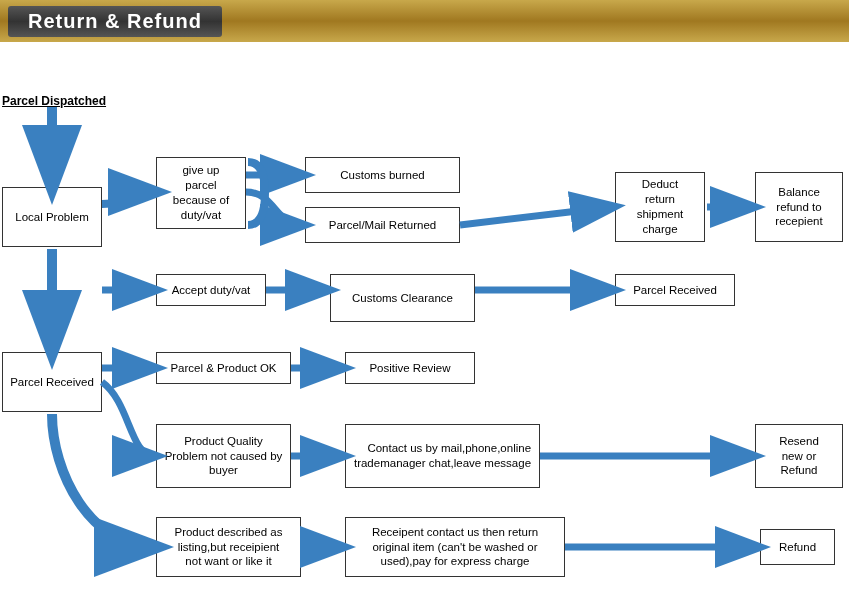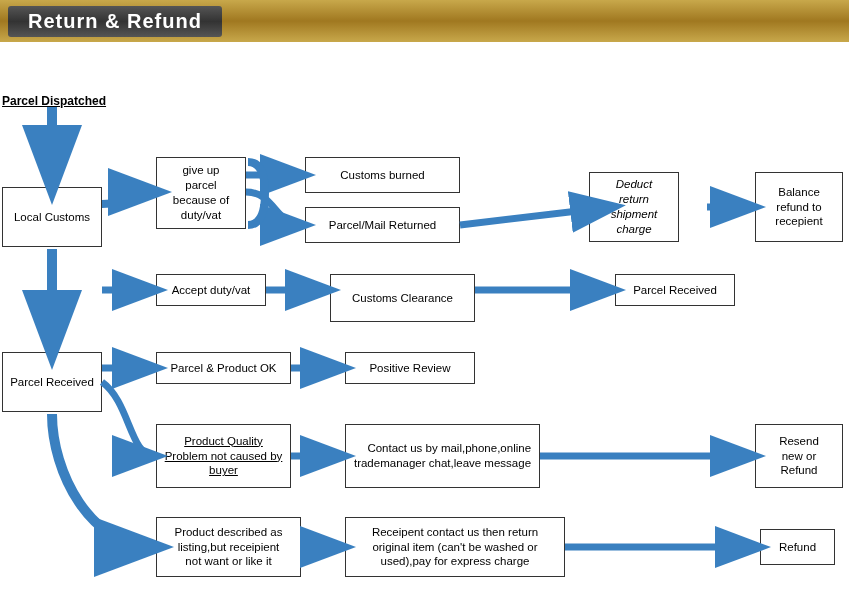--- a/index.html
+++ b/index.html
@@ -83,39 +83,39 @@
   <div class="header-title-box">
     <span class="header-title">Return &amp; Refund</span>
   </div>
 </div>
 
 <div class="main">
 
   <div class="label-dispatched">Parcel Dispatched</div>
 
   <div class="box" style="left:2px; top:145px; width:100px; height:60px;">
-    <span>Local Customs</span>
+    <span>Local Problem</span>
   </div>
 
   <div class="box" style="left:156px; top:115px; width:90px; height:72px; white-space:pre-line;">
     <span>give up
 parcel
 because of
 duty/vat</span>
   </div>
 
   <div class="box" style="left:305px; top:115px; width:155px; height:36px;">
     <span>Customs burned</span>
   </div>
 
   <div class="box" style="left:305px; top:165px; width:155px; height:36px;">
     <span>Parcel/Mail Returned</span>
   </div>
 
-  <div class="box" style="left:589px; top:130px; width:90px; height:70px; white-space:pre-line;font-style:italic;">
+  <div class="box" style="left:615px; top:130px; width:90px; height:70px; white-space:pre-line;">
     <span>Deduct
 return
 shipment
 charge</span>
   </div>
 
   <div class="box" style="left:755px; top:130px; width:88px; height:70px; white-space:pre-line;">
     <span>Balance
 refund to
 recepient</span>
@@ -138,21 +138,21 @@
   </div>
 
   <div class="box" style="left:156px; top:310px; width:135px; height:32px;">
     <span>Parcel &amp; Product OK</span>
   </div>
 
   <div class="box" style="left:345px; top:310px; width:130px; height:32px;">
     <span>Positive Review</span>
   </div>
 
-  <div class="box" style="left:156px; top:382px; width:135px; height:64px; white-space:pre-line;text-decoration:underline;">
+  <div class="box" style="left:156px; top:382px; width:135px; height:64px; white-space:pre-line;">
     <span>Product Quality
 Problem not caused by
 buyer</span>
   </div>
 
   <div class="box" style="left:345px; top:382px; width:195px; height:64px; white-space:pre-line;text-align:right;">
     <span>Contact us by mail,phone,online
 trademanager chat,leave message</span>
   </div>
 

